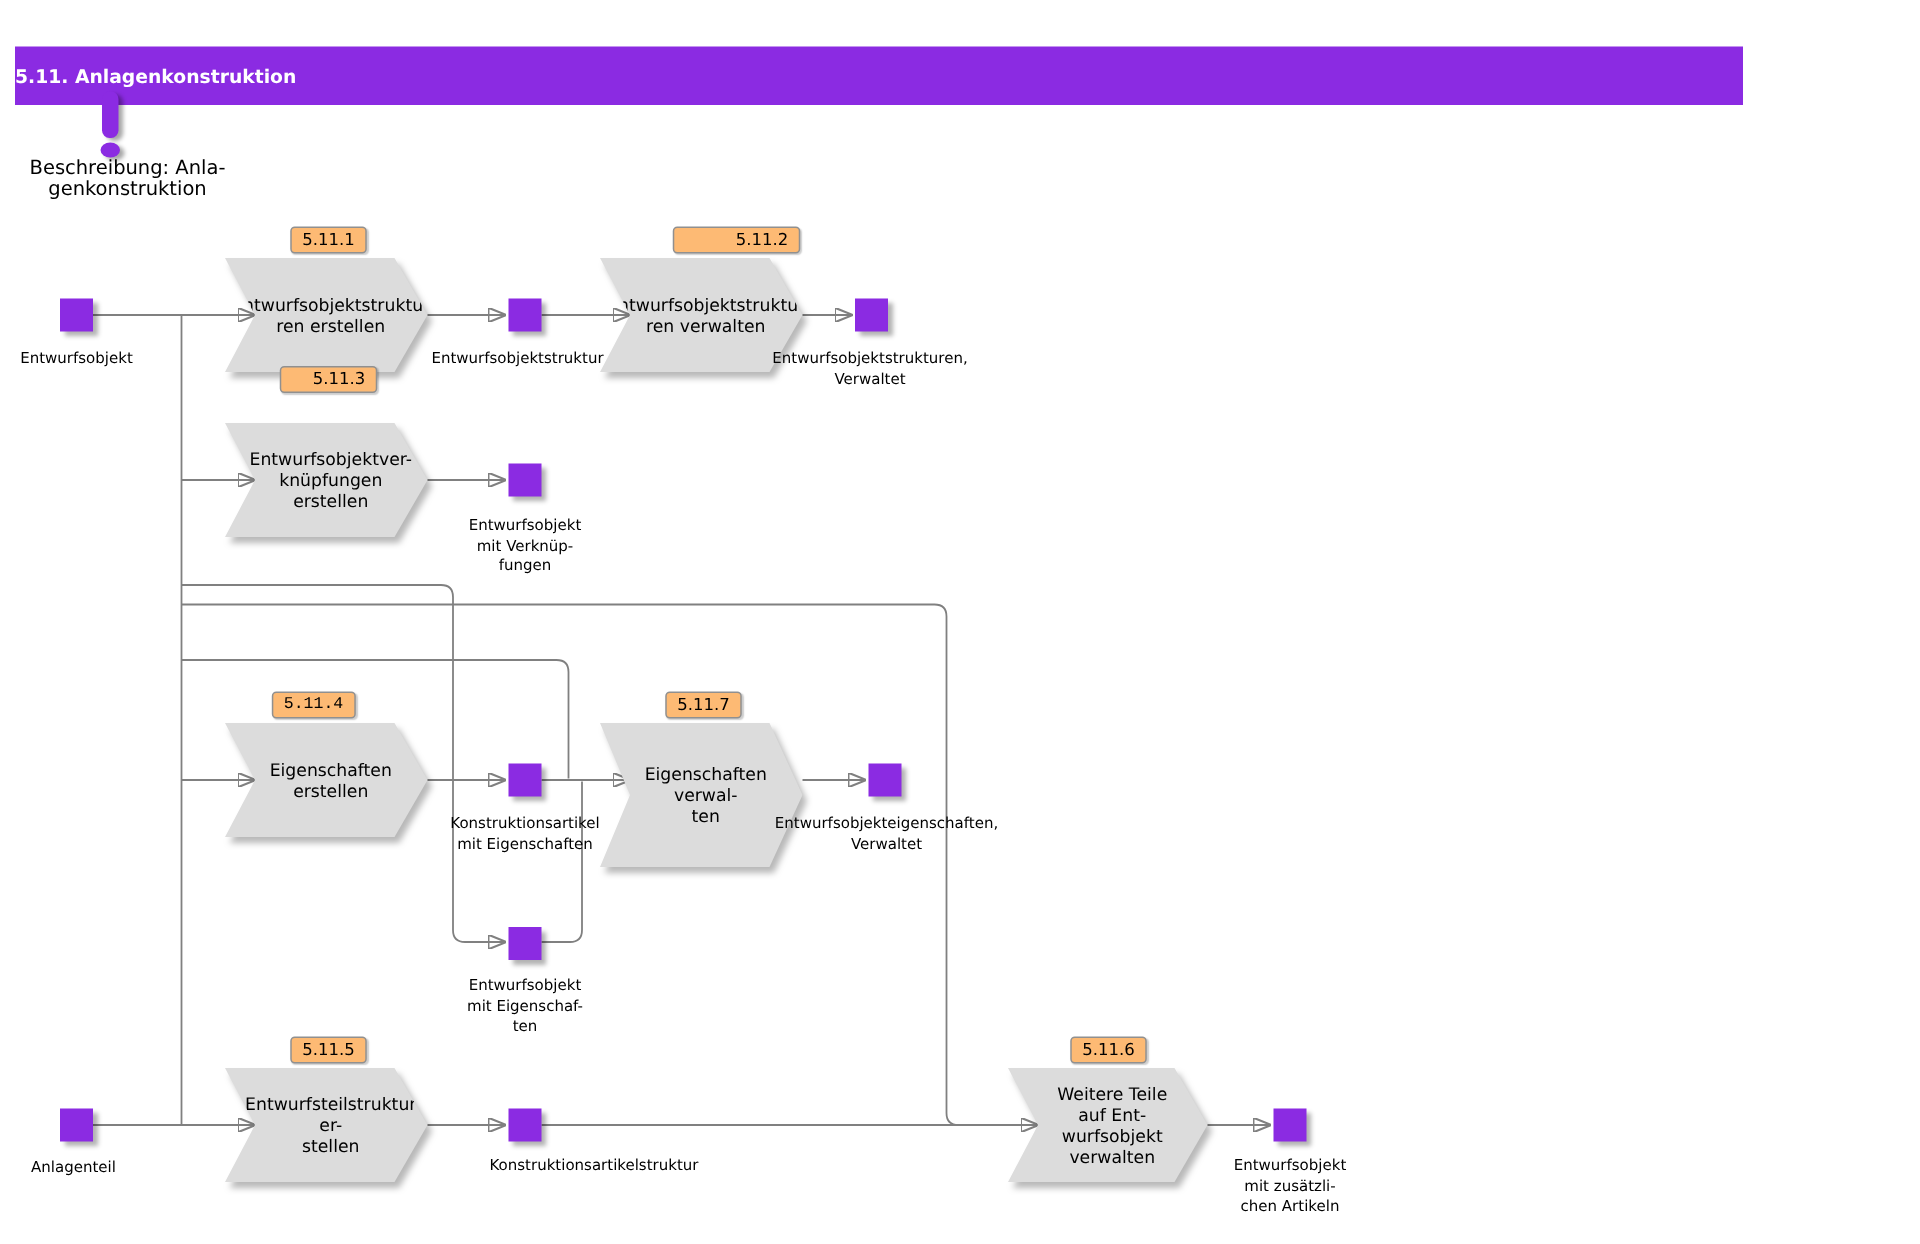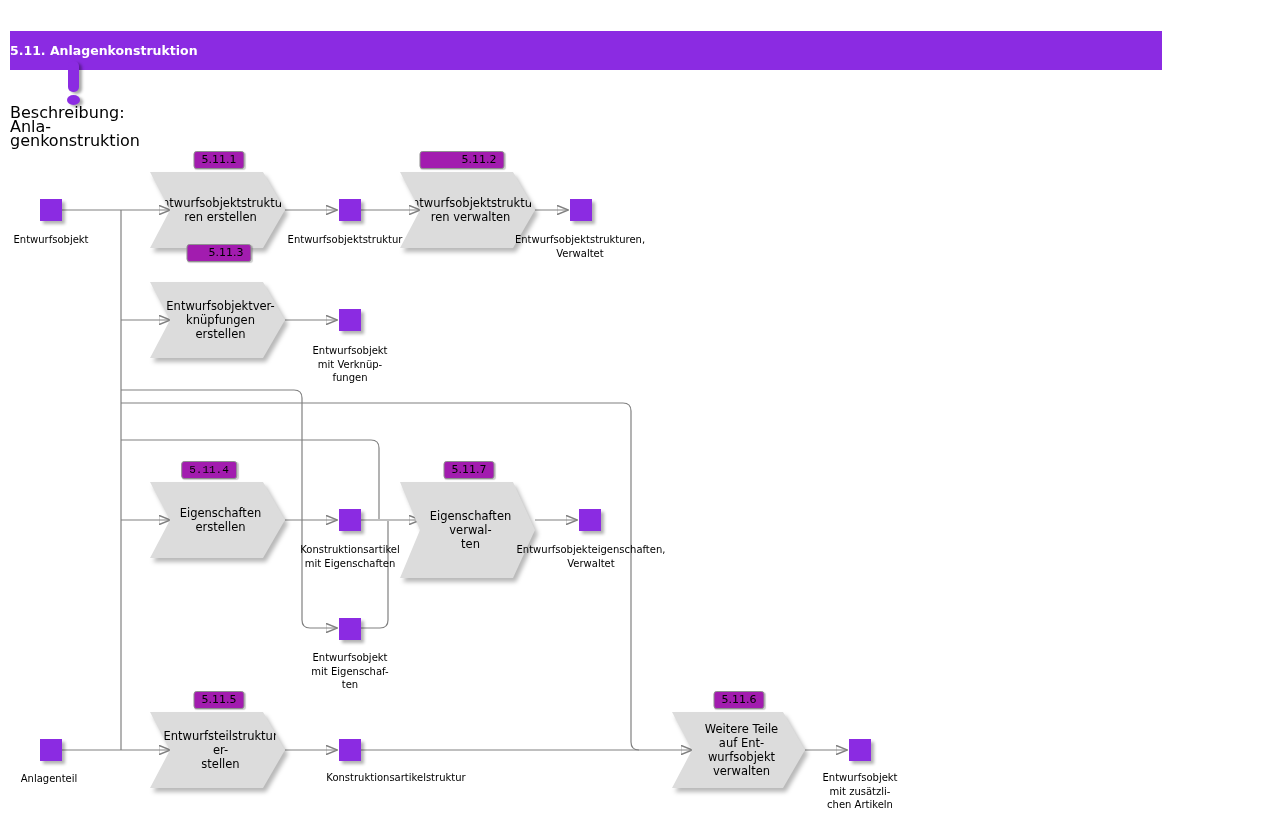--- a/index.html
+++ b/index.html
@@ -19,37 +19,37 @@
   }
 
   
   .excl-bar{position:absolute;left:68px;top:61px;width:11px;height:31px;border-radius:5px;
     background:var(--accent);box-shadow:3px 2px 3px rgba(0,0,0,0.35);}
   .excl-dot{position:absolute;left:67px;top:95px;width:13px;height:10px;border-radius:50%;
     background:var(--accent);box-shadow:3px 2px 3px rgba(0,0,0,0.35);}
 
   .note{
     position:absolute;left:10px;top:106px;width:150px;
-    text-align:left;font-size:16px;line-height:14px;white-space:pre-line;
+    text-align:center;font-size:13px;line-height:14px;white-space:pre-line;
   }
 
   svg.connectors{position:absolute;left:0;top:0;}
   svg.connectors path{stroke:var(--line);stroke-width:1.2;fill:none;}
 
   .chev-wrap{position:absolute;filter:drop-shadow(3px 4px 2px rgba(0,0,0,0.28));}
   .chev{
     width:100%;height:100%;background:var(--shape);
     clip-path:polygon(0 0, calc(100% - 22px) 0, 100% 50%, calc(100% - 22px) 100%, 0 100%, 20px 50%);
     display:flex;align-items:center;justify-content:center;
     padding:0 16px 0 22px;box-sizing:border-box;
     text-align:center;font-size:11.5px;line-height:14px;white-space:pre-line;
   }
   .badge{
     position:absolute;transform:translateX(-50%);
-    background:#a21caf;border:1px solid #909090;border-radius:3px;
+    background:#fdba74;border:1px solid #909090;border-radius:3px;
     padding:1px 7px;font-size:11px;line-height:14px;
     box-shadow:1px 1px 1px rgba(0,0,0,0.2);
   }
   .sq{
     position:absolute;width:22px;height:22px;background:var(--accent);
     box-shadow:3px 3px 3px rgba(0,0,0,0.30);
   }
   .objlabel{
     position:absolute;transform:translateX(-50%);
     text-align:center;font-size:10px;line-height:13.5px;white-space:pre-line;
@@ -118,21 +118,21 @@
   <div class="chev-wrap" style="left:150px;top:712px;width:135px;height:76px;">
     <div class="chev">Entwurfsteilstruktur er-
 stellen</div>
   </div>
   <div class="chev-wrap" style="left:672px;top:712px;width:133px;height:76px;">
     <div class="chev">Weitere Teile auf Ent-
 wurfsobjekt verwalten</div>
   </div>
 
   <div class="badge" style="left:219px;top:151px;">5.11.1</div>
-  <div class="badge" style="left:462px;top:151px;padding-left:41px;">5.11.2</div>
+  <div class="badge" style="left:491px;top:151px;padding-left:41px;">5.11.2</div>
   <div class="badge" style="left:219px;top:244px;padding-left:21px;">5.11.3</div>
   <div class="badge" style="left:209px;top:461px;font-family:Liberation Mono, monospace;">5.11.4</div>
   <div class="badge" style="left:469px;top:461px;">5.11.7</div>
   <div class="badge" style="left:219px;top:691px;">5.11.5</div>
   <div class="badge" style="left:739px;top:691px;">5.11.6</div>
 
   <div class="sq" style="left:40px;top:199px;"></div>
   <div class="objlabel" style="left:51px;top:233px;">Entwurfsobjekt</div>
 
   <div class="sq" style="left:339px;top:199px;"></div>

